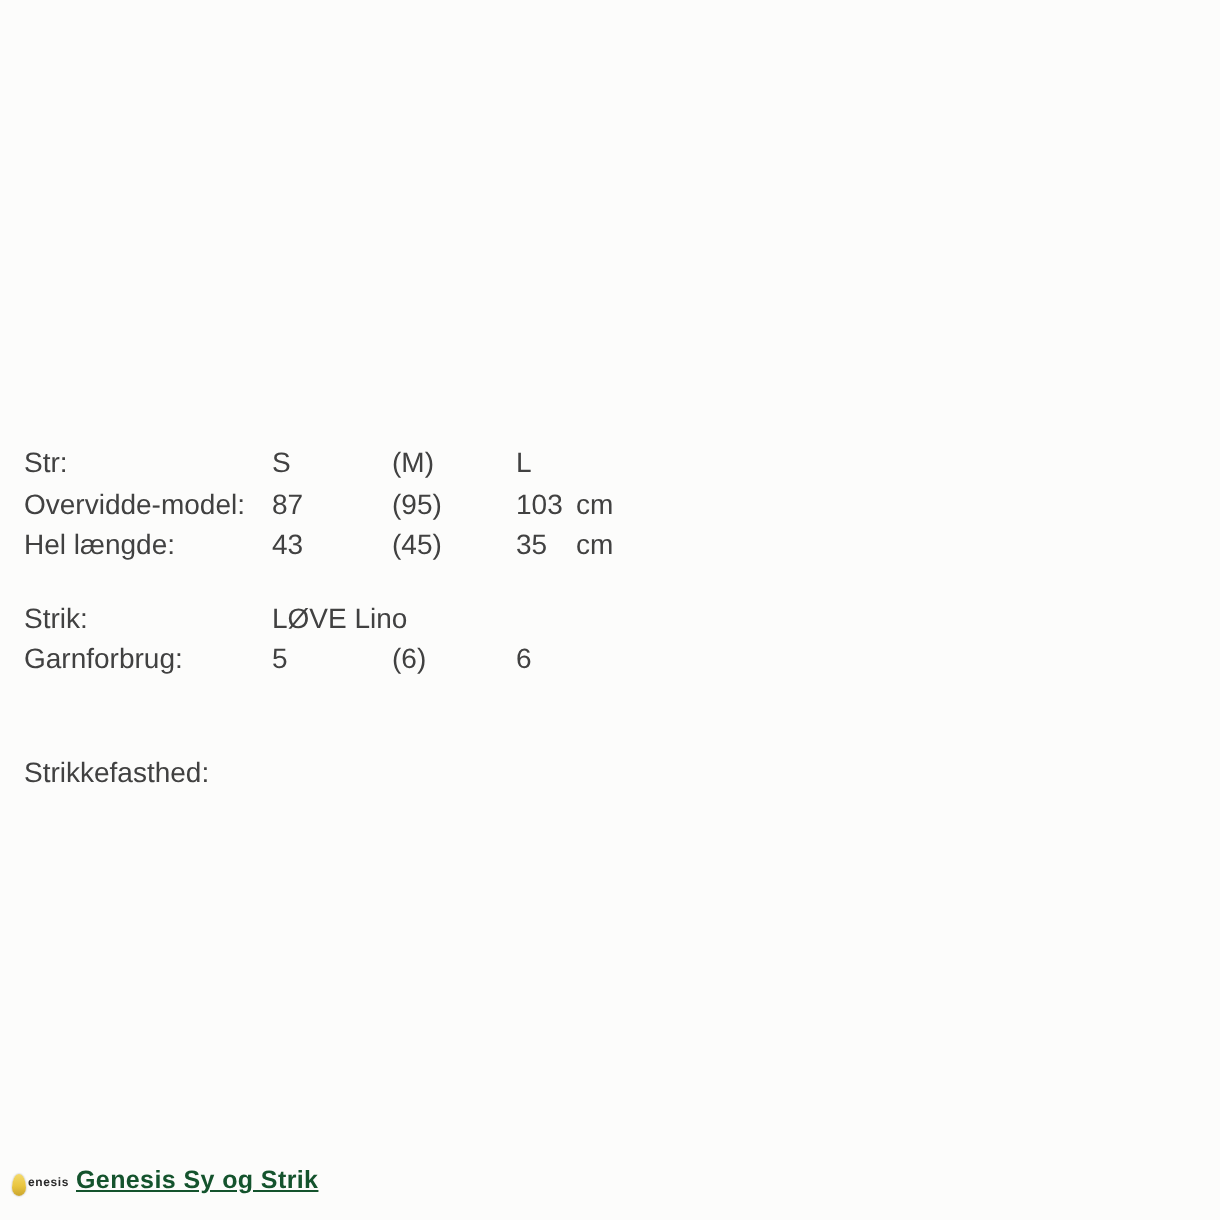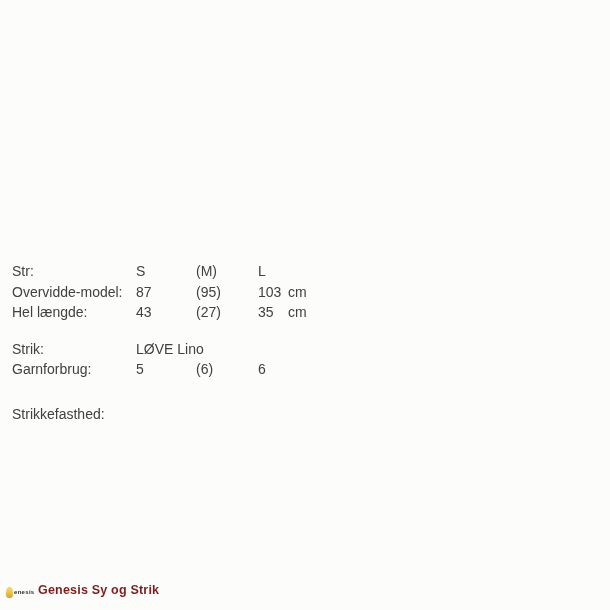--- a/index.html
+++ b/index.html
@@ -8,21 +8,21 @@
     width:610px;height:610px;
     background:#fcfcfb;
     font-family:"Liberation Sans", sans-serif;
     color:#414141;
     overflow:hidden;
   }
   .row{
     position:absolute;left:0;width:610px;height:20px;
     font-size:14px;line-height:18px;
   }
-  .cell{position:absolute;white-space:pre;top:0;margin-top:40px;}
+  .cell{position:absolute;white-space:pre;top:0;}
   .label{left:12px;}
   .c1{left:136px;}
   .c2{left:196px;}
   .c3{left:258px;}
   .c4{left:288px;}
   .value{left:136px;text-align:center;}
 
   .footer-logo{
     position:absolute;left:6px;top:586px;height:12px;
     display:flex;align-items:center;gap:1px;
@@ -32,22 +32,22 @@
     background:linear-gradient(180deg,#f3d96a 0%, #e9c53f 55%, #caa52e 100%);
     border-radius:50% 50% 50% 50% / 62% 62% 38% 38%;
     box-shadow:0 0 1px rgba(0,0,0,.35);
   }
   .logo-text{
     font-size:6px;font-weight:bold;color:#2a2a2a;letter-spacing:.3px;
     line-height:7px;
   }
   .footer-brand{
     position:absolute;left:38px;top:583px;
-    font-size:12.5px;font-weight:bold;color:#7f1d1d;
-    letter-spacing:.2px;white-space:pre;
+    font-size:12.5px;font-weight:bold;color:#14532d;
+    letter-spacing:.2px;white-space:pre;text-decoration:underline;
   }
 </style>
 </head>
 <body>
 
 <div class="page">
 
   <div class="row" style="top:222px">
     <span class="cell label">Str:</span>
     <span class="cell c1">S</span>
@@ -59,39 +59,39 @@
     <span class="cell label">Overvidde-model:</span>
     <span class="cell c1">87</span>
     <span class="cell c2">(95)</span>
     <span class="cell c3">103</span>
     <span class="cell c4">cm</span>
   </div>
 
   <div class="row" style="top:263px">
     <span class="cell label">Hel længde:</span>
     <span class="cell c1">43</span>
-    <span class="cell c2">(27)</span>
+    <span class="cell c2">(45)</span>
     <span class="cell c3">35</span>
     <span class="cell c4">cm</span>
   </div>
 
   <div class="row" style="top:300px">
     <span class="cell label">Strik:</span>
     <span class="cell value">LØVE Lino</span>
   </div>
 
   <div class="row" style="top:320px">
     <span class="cell label">Garnforbrug:</span>
     <span class="cell c1">5</span>
     <span class="cell c2">(6)</span>
     <span class="cell c3">6</span>
   </div>
 
 
-  <div class="row" style="top:365px">
+  <div class="row" style="top:377px">
     <span class="cell label">Strikkefasthed:</span>
   </div>
 
   <div class="footer-logo">
     <span class="logo-flame"></span>
     <span class="logo-text">enesis</span>
   </div>
   <div class="footer-brand">Genesis Sy og Strik</div>
 
 </div>

